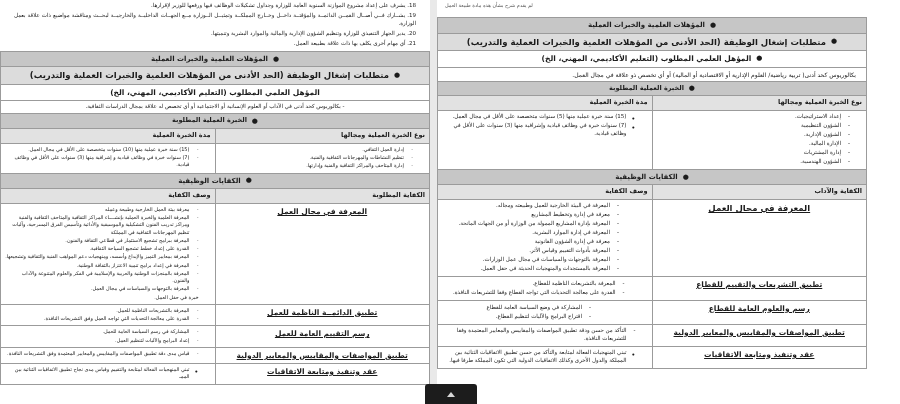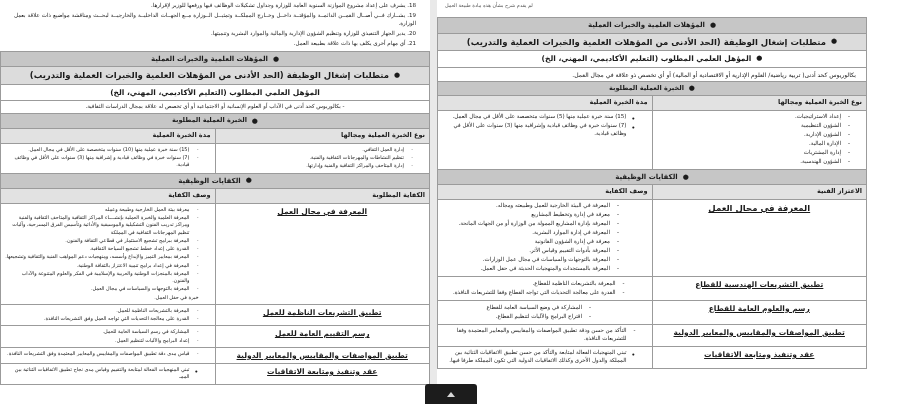--- a/index.html
+++ b/index.html
@@ -167,21 +167,21 @@
             <li>المعرفة بمعايير التميز والإبداع وأسسه، ومنهجيات دعم المواهب الفنية والثقافية وتشجيعها.</li>
             <li>المعرفة في إعداد برامج تنمية الاعتزاز بالثقافة الوطنية.</li>
             <li>المعرفة بالمنجزات الوطنية والعربية والإسلامية في الفكر والعلوم المتنوعة والآداب والفنون.</li>
             <li>المعرفة بالتوجهات والسياسات في مجال العمل.</li>
             <li style="padding-right:0;">خبرة في حقل العمل.</li>
           </ul>
         </td>
       </tr>
 
       <tr>
-        <td class="lbl t75">تطبيق التشريعات الناظمة للعمل</td>
+        <td class="lbl t75">تطبيق الدائمــة الناظمة للعمل</td>
         <td>
           <ul class="b t5">
             <li>المعرفة بالتشريعات الناظمة للعمل.</li>
             <li class="d-item">القدرة على معالجة التحديات التي تواجه العمل وفق التشريعات النافذة.</li>
           </ul>
         </td>
       </tr>
 
       <tr>
         <td class="lbl t75">رسم التقييم العامة للعمل</td>
@@ -282,42 +282,42 @@
         </tr>
         <tr>
           <td colspan="2" class="band t7">
             <div class="band-row">
               <span class="dot">●</span>
               <span>الكفايات الوظيفية</span>
             </div>
           </td>
         </tr>
         <tr>
-          <td class="colhead t65" style="width:25%;">الاعتزاز الفنية</td>
+          <td class="colhead t65" style="width:25%;">الكفاية والآداب</td>
           <td class="colhead t65" style="width:75%;">وصف الكفاية</td>
         </tr>
 
         <tr>
           <td class="lbl t85">المعرفة في مجال العمل</td>
           <td style="text-align:center;">
             <ul class="b t55" style="display:inline-block;text-align:right;">
               <li>المعرفة في البيئة الخارجية للعمل وطبيعته ومجاله.</li>
               <li>معرفة في إدارة وتخطيط المشاريع</li>
               <li>المعرفة بإدارة المشاريع الممولة من الوزارة أو من الجهات المانحة.</li>
               <li>المعرفة في إدارة الموارد البشرية.</li>
               <li>معرفة في إدارة الشؤون القانونية</li>
               <li>المعرفة بأدوات التقييم وقياس الأثر.</li>
               <li>المعرفة بالتوجهات والسياسات في مجال عمل الوزارات.</li>
               <li>المعرفة بالمستجدات والمنهجيات الحديثة في حقل العمل.</li>
             </ul>
           </td>
         </tr>
 
         <tr>
-          <td class="lbl t75">تطبيق التشريعات الهندسية للقطاع</td>
+          <td class="lbl t75">تطبيق التشريعات والتقييم للقطاع</td>
           <td style="text-align:center;">
             <ul class="b t55" style="display:inline-block;text-align:right;">
               <li>المعرفة بالتشريعات الناظمة للقطاع.</li>
               <li>القدرة على معالجة التحديات التي تواجه القطاع وفقا للتشريعات النافذة.</li>
             </ul>
           </td>
         </tr>
 
         <tr>
           <td class="lbl t75">رسم والعلوم العامة للقطاع</td>

